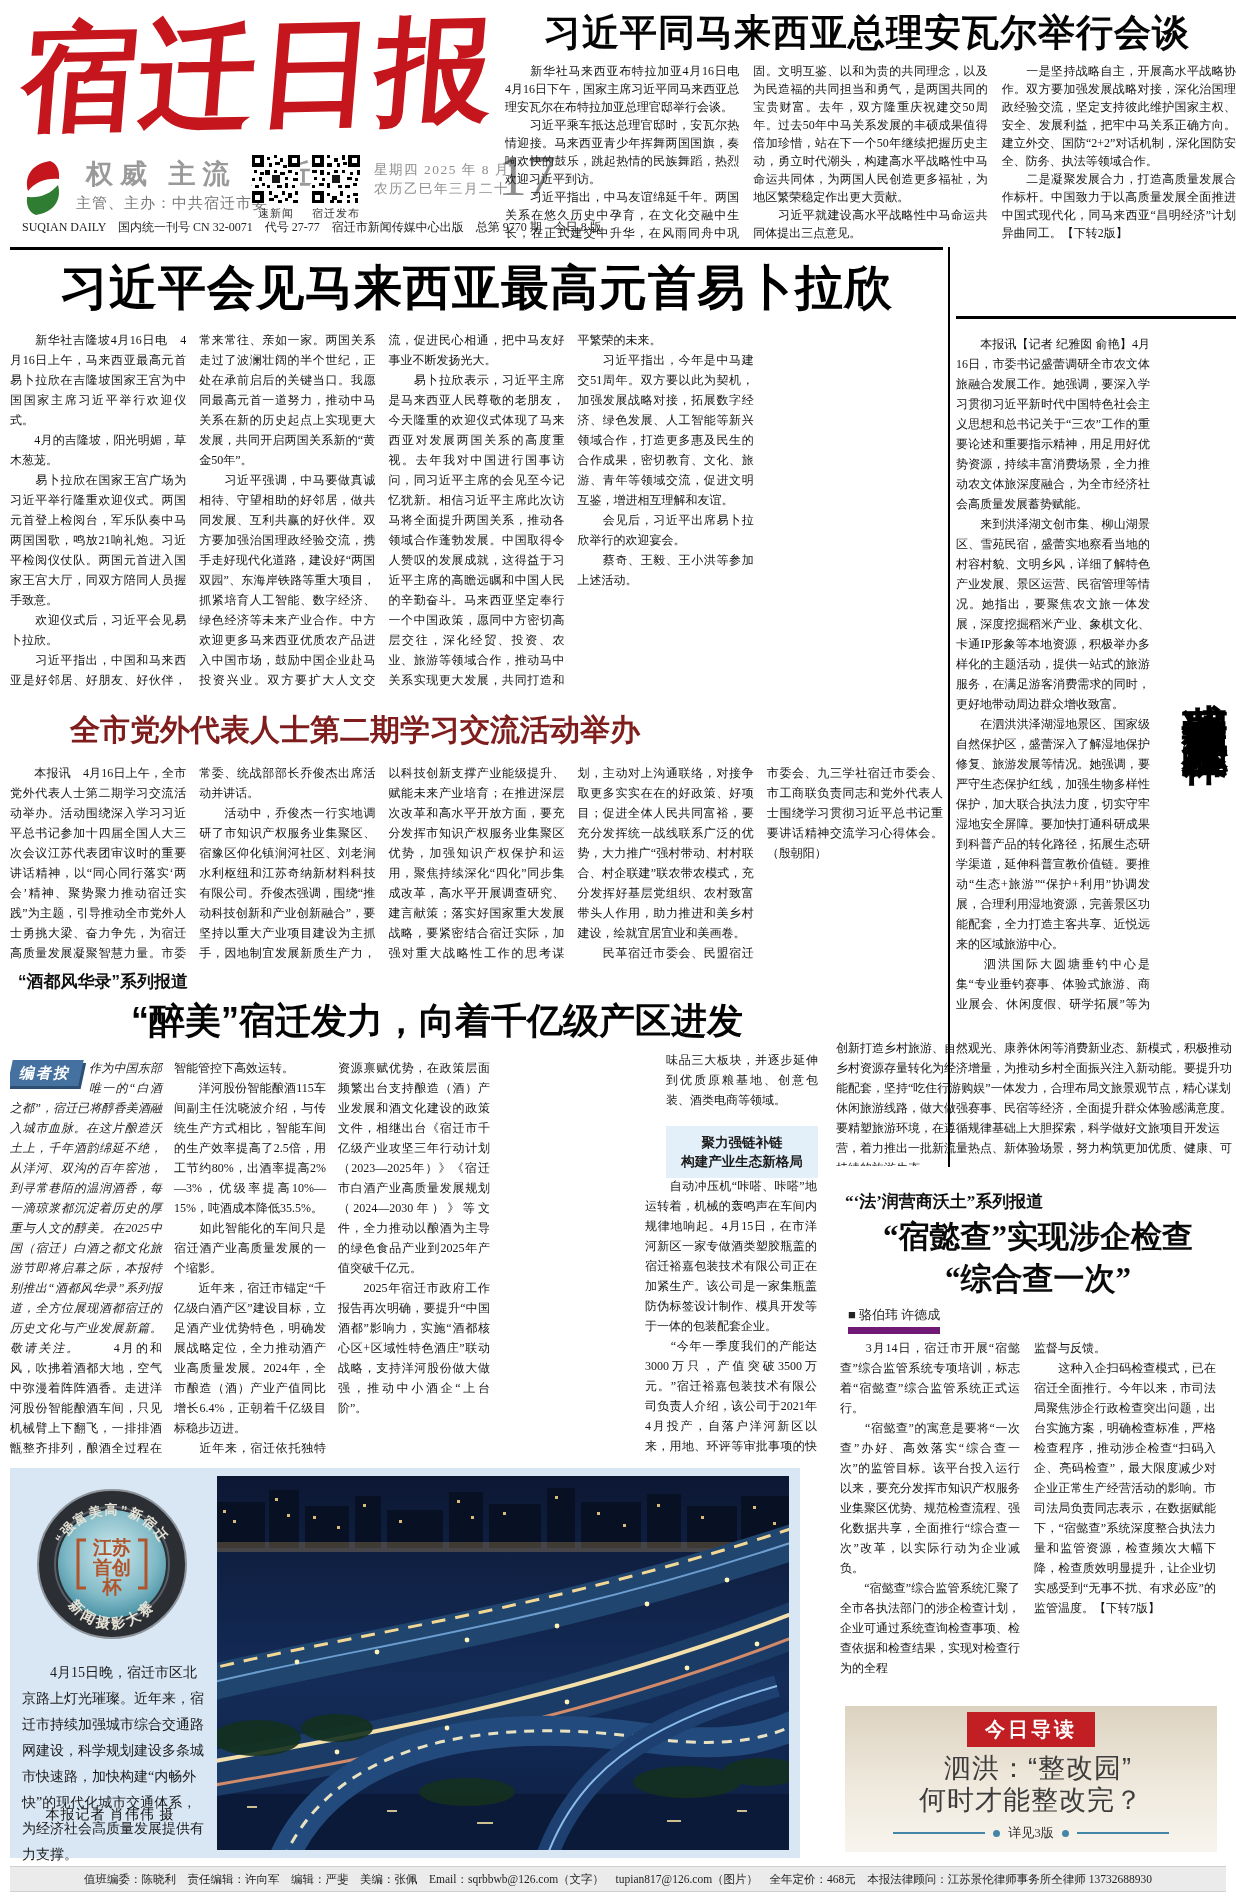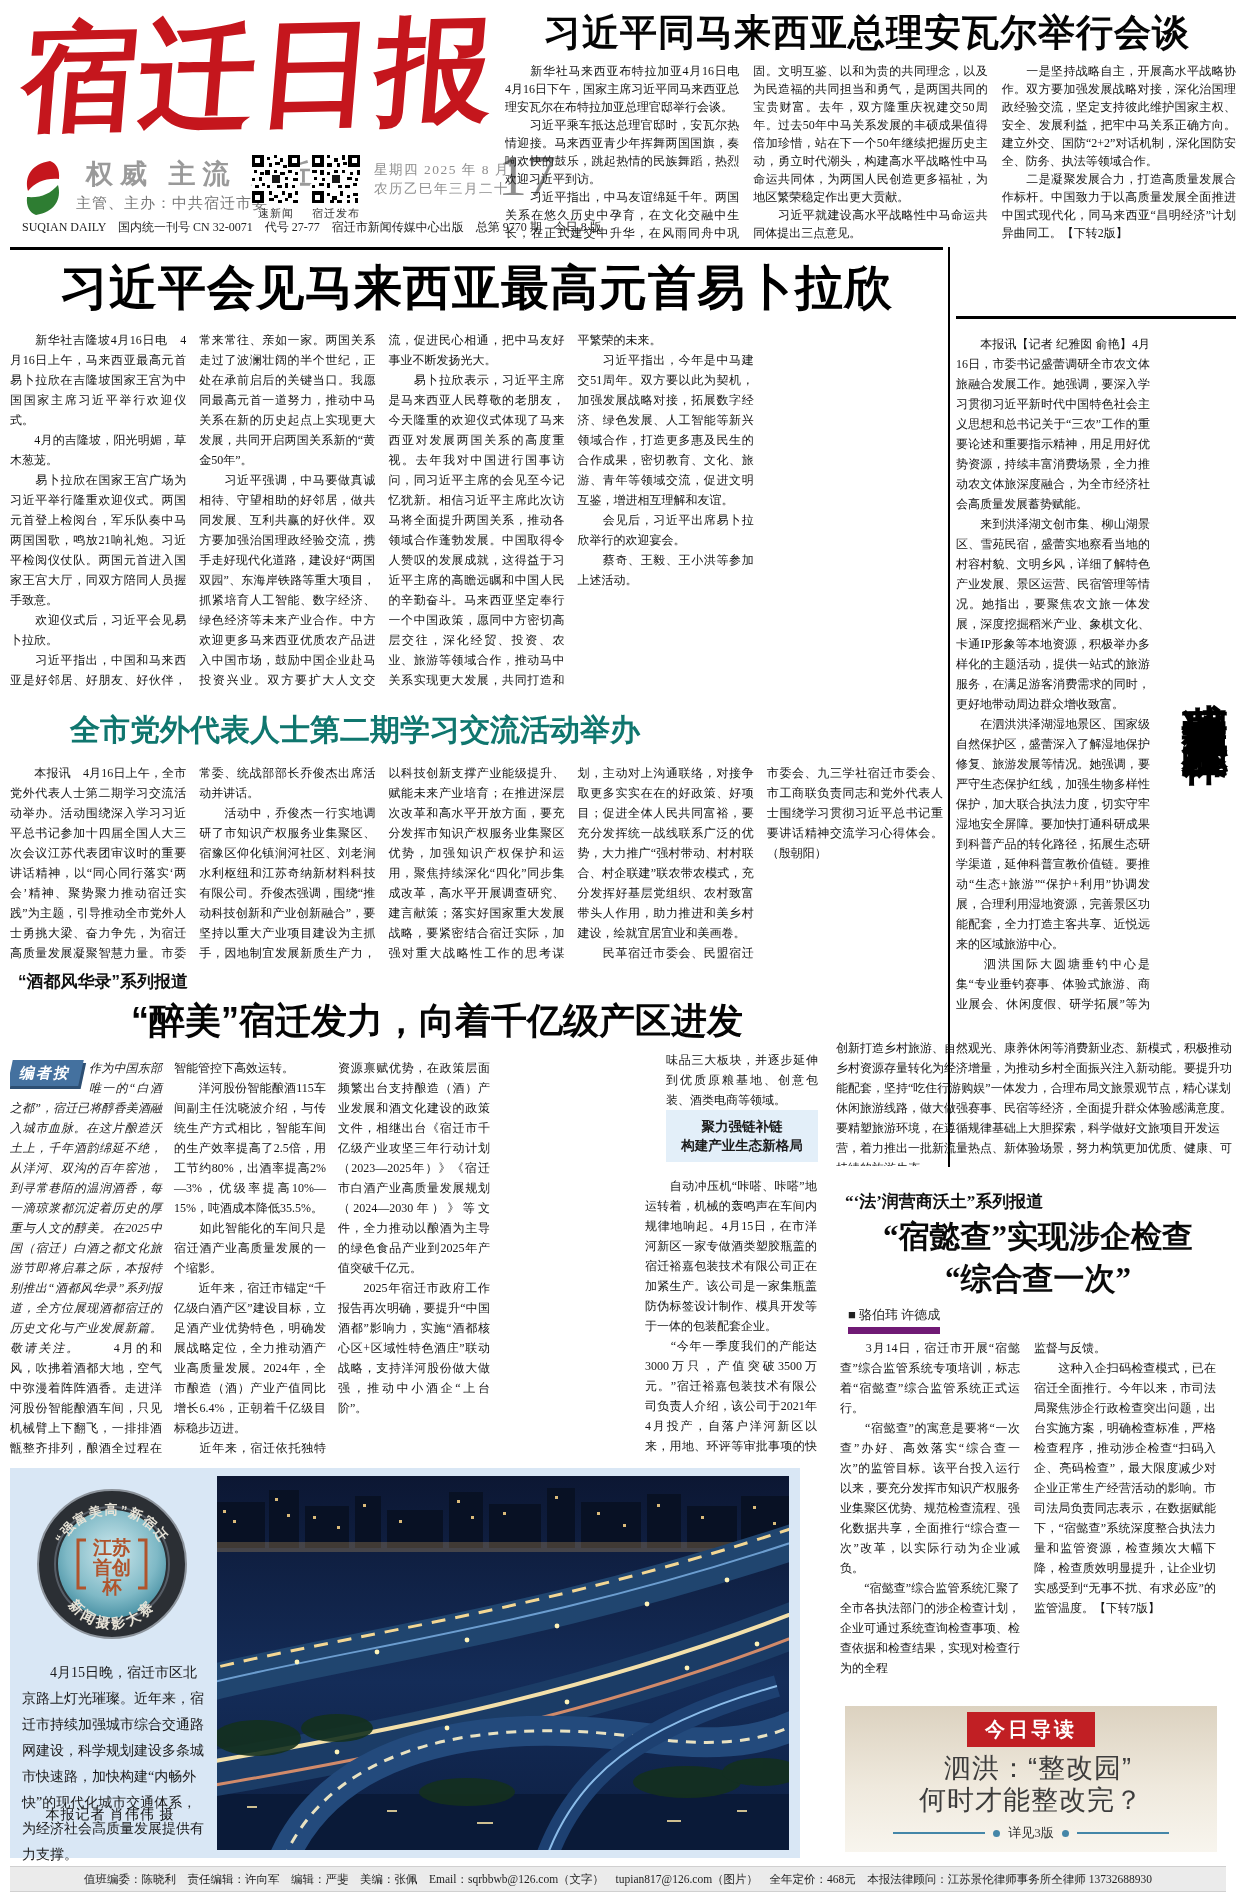--- a/index.html
+++ b/index.html
@@ -60,21 +60,21 @@
   .lead-body {
     left:10px; top:330px; width:933px; height:360px;
     column-count:5; column-gap:13px; column-fill:auto; overflow:hidden;
     font-size:12px; line-height:20px;
   }
 
   
   .waidai-headline {
     left:10px; top:710px; width:690px; text-align:center;
     font-family:Liberation Serif, serif; font-weight:800;
-    font-size:30px; color:#0f766e; white-space:nowrap;
+    font-size:30px; color:#7f1d1d; white-space:nowrap;
   }
   .waidai-body {
     left:10px; top:763px; width:933px; height:200px;
     column-count:5; column-gap:13px; column-fill:auto; overflow:hidden;
     font-size:12px; line-height:20px;
   }
 
   
   .jiudu-label { left:18px; top:970px; font-family:"Liberation Sans",sans-serif; font-weight:bold; font-size:17px; color:#111; }
   .jiudu-headline {
@@ -89,21 +89,21 @@
   }
   .editor-badge {
     float:left; margin:2px 8px 4px 0; padding:3px 10px;
     background:#44719f; color:#fff; font-family:"Liberation Sans",sans-serif;
     font-weight:bold; font-size:15px; letter-spacing:2px;
     transform:skewX(-12deg); box-shadow:3px 3px 0 #2d4f73;
   }
   .editor-note { font-style:italic; color:#222; }
   .jiudu-col5 { left:666px; top:1050px; width:152px; font-size:12px; line-height:20px; }
   .subhead-box {
-    margin-top:0; padding:7px 2px; background:#e3eff9; text-align:center;
+    margin-top:16px; padding:7px 2px; background:#e3eff9; text-align:center;
     font-family:"Liberation Sans",sans-serif; font-weight:bold; font-size:13.5px;
     color:#1c1c1c; line-height:19px;
   }
 
   
   .sl-body {
     left:956px; top:334px; width:194px; height:680px; overflow:hidden;
     font-size:12px; line-height:20px;
   }
   .sl-vert {

